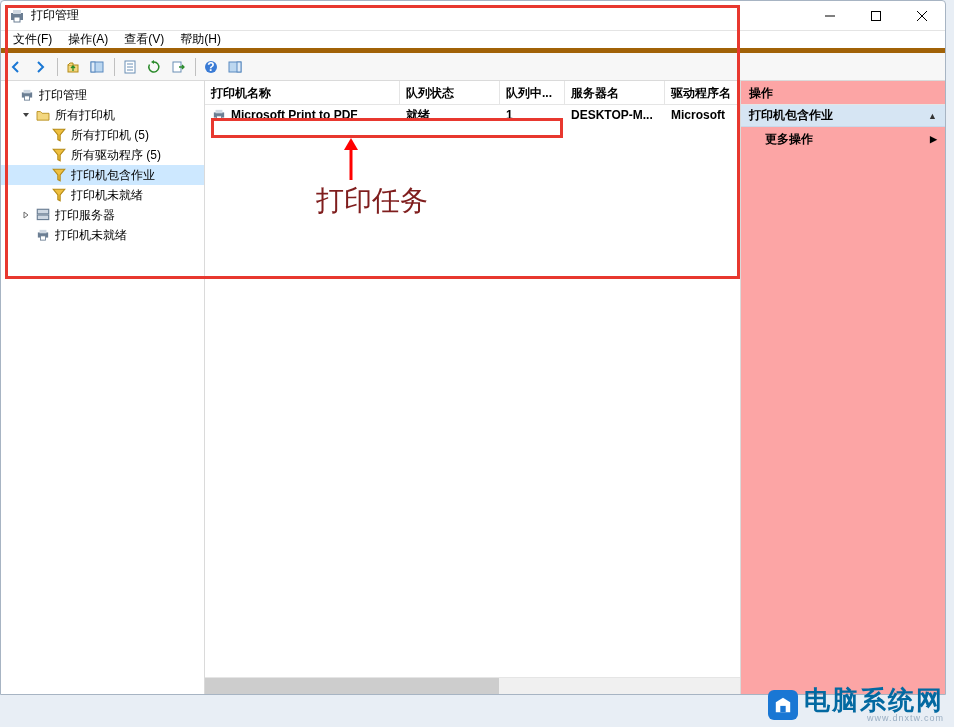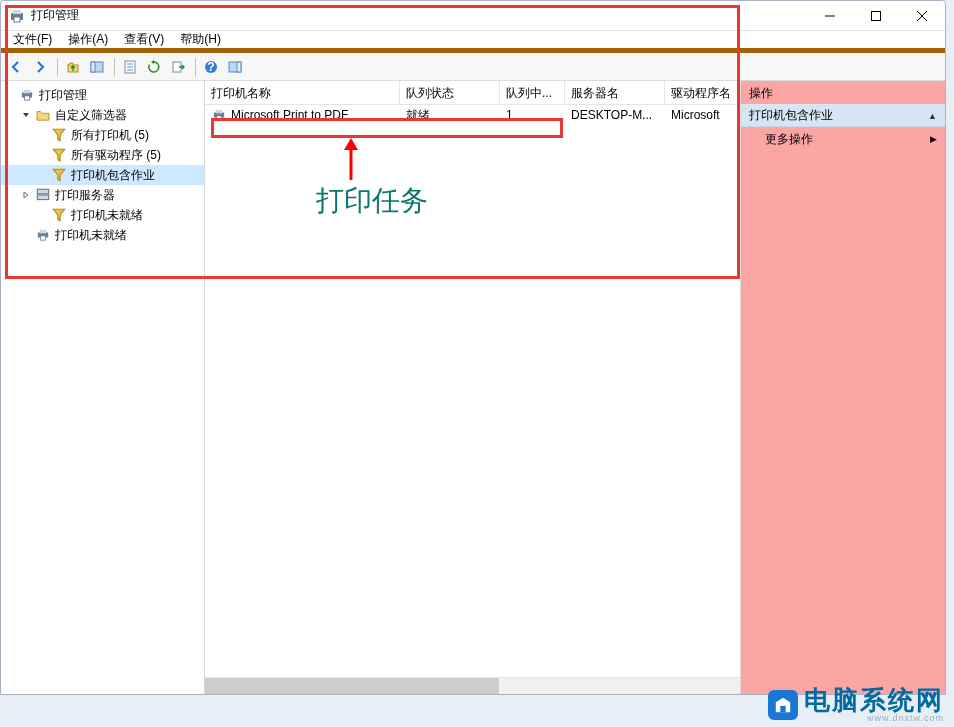--- a/index.html
+++ b/index.html
@@ -20,21 +20,21 @@
 .menubar .menu { padding:2px 8px; color:#000; }
 
 
 .toolbar { height:28px; display:flex; align-items:center; padding:0 4px; border-bottom:1px solid #dadada; background:#f7f7f7; }
 .toolbar .tb { width:22px; height:22px; margin-right:2px; display:flex; align-items:center; justify-content:center; border:1px solid transparent; }
 .toolbar .sep { width:1px; height:18px; background:#c0c0c0; margin:0 4px; }
 
 
 .client { position:absolute; top:80px; left:0; right:0; bottom:0; display:flex; }
 .tree-pane { width:204px; border-right:1px solid #dadada; background:#fff; overflow:hidden; }
-.center-col { flex:1; display:flex; }
+.center-col { flex:1; display:flex;font-weight:bold; }
 .list-pane { flex:1; border-right:1px solid #dadada; background:#fff; position:relative; display:flex; flex-direction:column; min-width:0; }
 .actions-pane { width:204px; background:#fca5a5; }
 
 
 .tree { padding:4px 0; }
 .tn { display:flex; align-items:center; height:20px; padding-right:4px; white-space:nowrap; }
 .tn.sel { background:#cde8ff; }
 .exp { width:14px; height:14px; display:flex; align-items:center; justify-content:center; margin-left:2px; color:#6b6b6b; cursor:pointer; }
 .exp svg { width:8px; height:8px; }
 .ticon { width:16px; height:16px; margin:0 4px 0 2px; display:flex; align-items:center; justify-content:center; }
@@ -53,21 +53,21 @@
 
 
 .ap-title { height:24px; padding:4px 8px; border-bottom:1px solid #e5e5e5; color:#000; }
 .ap-sub { height:22px; background:#d6e5f3; padding:3px 8px; display:flex; align-items:center; justify-content:space-between; border-bottom:1px solid #c8d8ea; }
 .ap-sub .tri { font-size:9px; color:#333; }
 .ap-item { height:24px; padding:4px 8px 4px 24px; display:flex; align-items:center; justify-content:space-between; }
 .ap-item .caret { font-size:9px; color:#000; }
 
 
 .ann-box { position:absolute; border:3px solid #e8382f; pointer-events:none; }
-.ann-text { position:absolute; color:#0f766e; font-size:28px; font-weight:500; pointer-events:none; }
+.ann-text { position:absolute; color:#7f1d1d; font-size:28px; font-weight:500; pointer-events:none; }
 .ann-arrow { position:absolute; pointer-events:none; }
 
 
 .wm { position:absolute; right:10px; bottom:4px; display:flex; align-items:center; gap:6px; }
 .wm .logo { width:30px; height:30px; border-radius:6px; background:#1a77d4; display:flex; align-items:center; justify-content:center; }
 .wm .logo svg { width:18px; height:18px; }
 .wm .txt { color:#0369a1; font-size:26px; font-weight:700; letter-spacing:2px; line-height:1; }
 .wm .sub { color:#9aaec2; font-size:9px; letter-spacing:1px; text-align:right; }
 
 
@@ -194,21 +194,21 @@
           <span class="exp">
               <svg viewBox="0 0 8 8">
                 <path d="M1 2 L7 2 L4 6 Z" fill="#404040"></path>
               </svg>
             </span>
           <span class="ticon">
               <svg class="i-folder" viewBox="0 0 16 14">
                 <path d="M1 3 L5 3 L7 5 L15 5 L15 13 L1 13 Z" fill="#f3d77f" stroke="#b58b17"></path>
               </svg>
             </span>
-          <span>自定义筛选器</span>
+          <span>所有打印机</span>
         </div>
         <div class="tn ind2">
           <span class="exp"></span>
           <span class="ticon">
               <svg viewBox="0 0 14 14">
                 <path d="M2 2 L12 2 L8 7 L8 12 L6 11 L6 7 Z" fill="#f0c040" stroke="#b58b17"></path>
               </svg>
             </span>
           <span>所有打印机 (5)</span>
         </div>
@@ -222,43 +222,43 @@
           <span>所有驱动程序 (5)</span>
         </div>
         <div class="tn ind2 sel">
           <span class="exp"></span>
           <span class="ticon">
               <svg viewBox="0 0 14 14">
                 <path d="M2 2 L12 2 L8 7 L8 12 L6 11 L6 7 Z" fill="#f0c040" stroke="#b58b17"></path>
               </svg>
             </span>
           <span>打印机包含作业</span>
+        </div>
+        <div class="tn ind2">
+          <span class="exp"></span>
+          <span class="ticon">
+              <svg viewBox="0 0 14 14">
+                <path d="M2 2 L12 2 L8 7 L8 12 L6 11 L6 7 Z" fill="#f0c040" stroke="#b58b17"></path>
+              </svg>
+            </span>
+          <span>打印机未就绪</span>
         </div>
         <div class="tn ind1">
           <span class="exp">
               <svg viewBox="0 0 8 8">
                 <path d="M2 1 L6 4 L2 7 Z" fill="none" stroke="#6b6b6b"></path>
               </svg>
             </span>
           <span class="ticon">
               <svg viewBox="0 0 14 14">
                 <rect x="2" y="2" width="10" height="4" fill="#cfd8e2" stroke="#6b7e93"></rect>
                 <rect x="2" y="7" width="10" height="4" fill="#cfd8e2" stroke="#6b7e93"></rect>
               </svg>
             </span>
           <span>打印服务器</span>
-        </div>
-        <div class="tn ind2">
-          <span class="exp"></span>
-          <span class="ticon">
-              <svg viewBox="0 0 14 14">
-                <path d="M2 2 L12 2 L8 7 L8 12 L6 11 L6 7 Z" fill="#f0c040" stroke="#b58b17"></path>
-              </svg>
-            </span>
-          <span>打印机未就绪</span>
         </div>
         <div class="tn ind1">
           <span class="exp"></span>
           <span class="ticon">
               <svg class="i-printer" viewBox="0 0 16 14">
                 <rect x="2" y="4" width="12" height="6" fill="#6b7e93"></rect>
                 <rect x="4" y="1" width="8" height="4" fill="#cfd8e2"></rect>
                 <rect x="5" y="8" width="6" height="5" fill="#fff" stroke="#6b7e93"></rect>
               </svg>
             </span>

